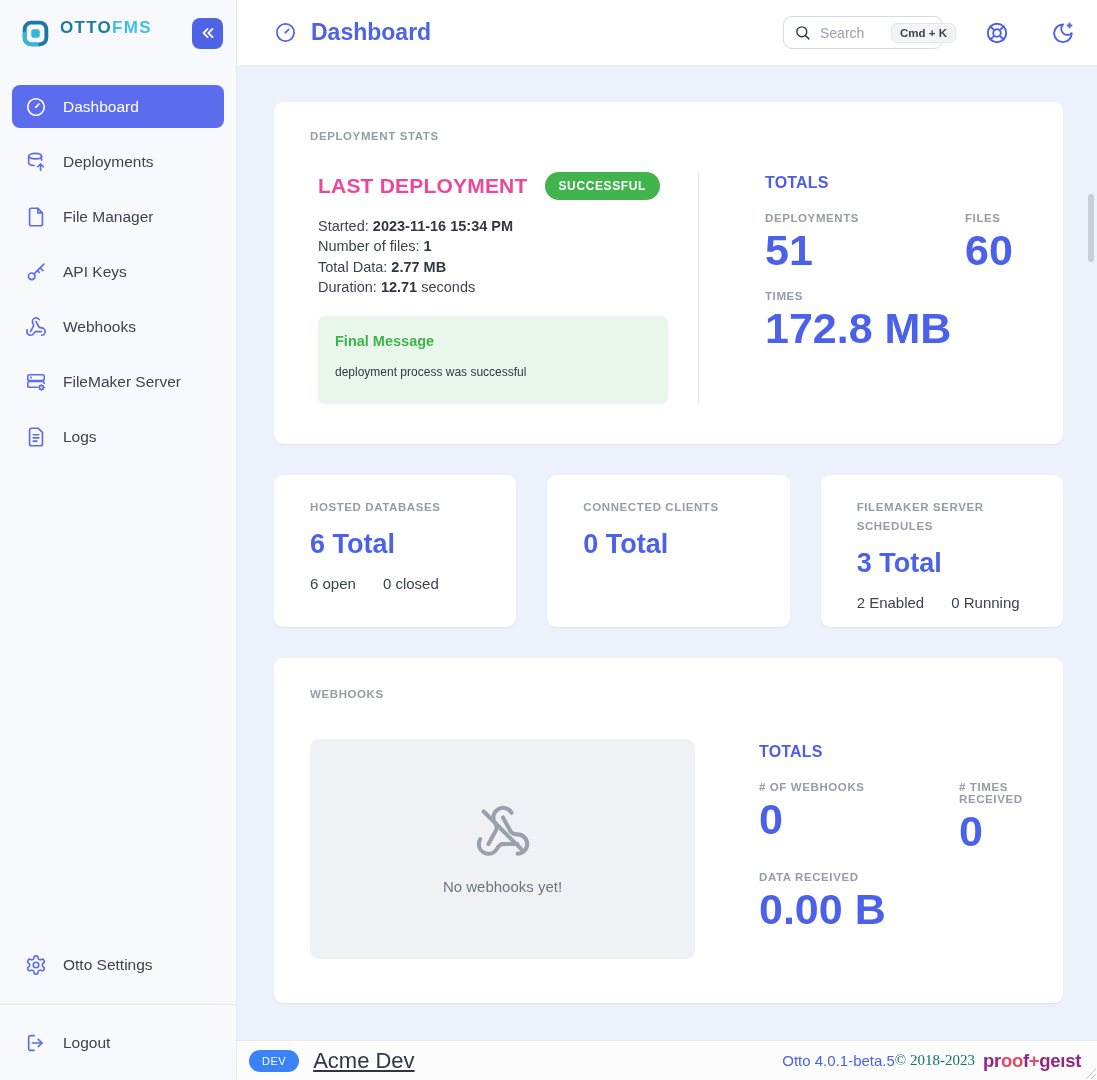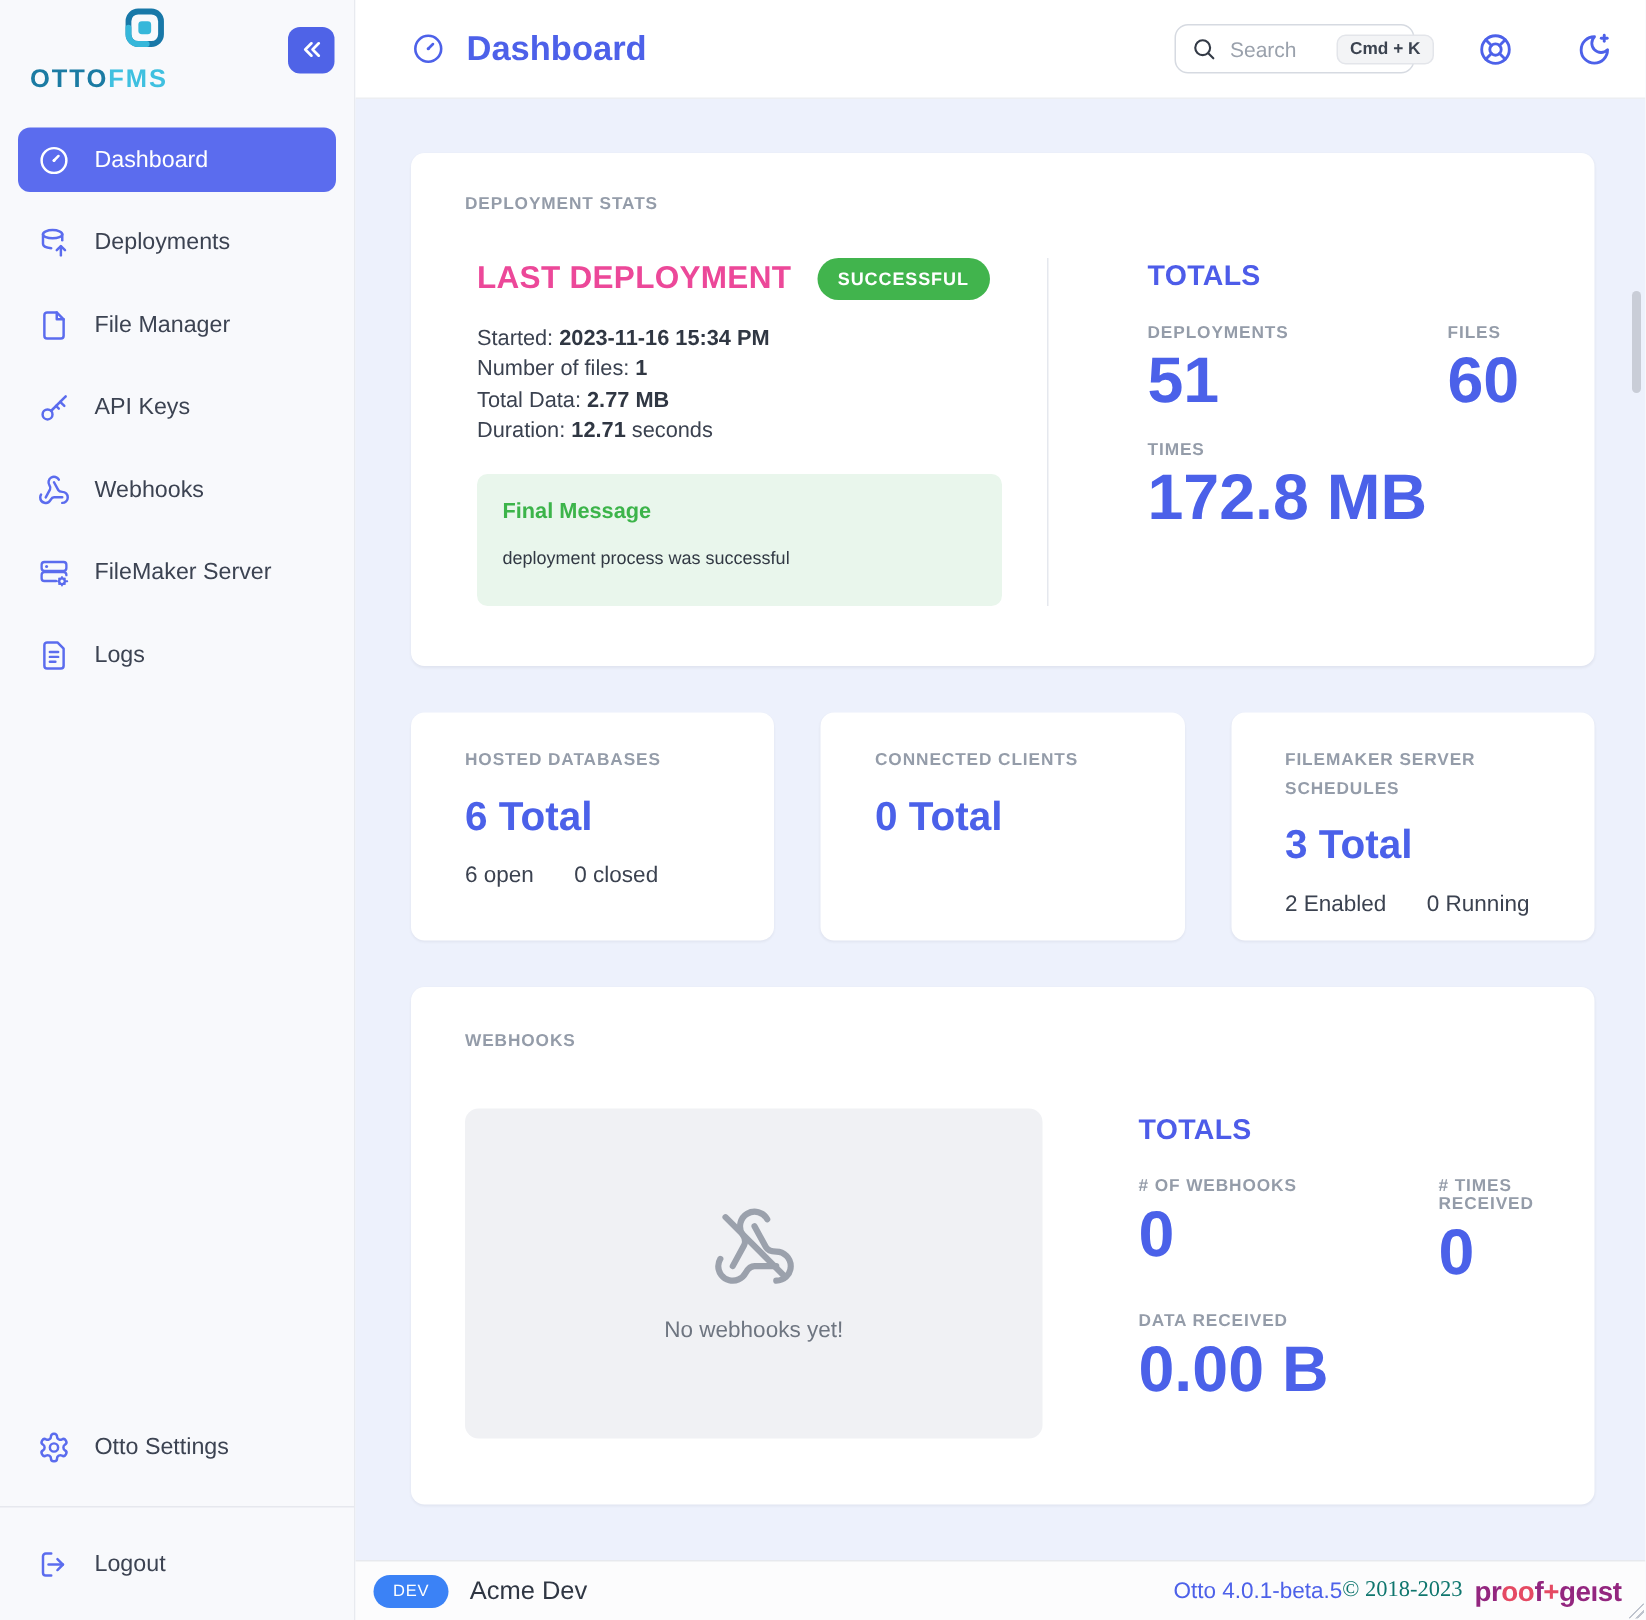--- a/index.html
+++ b/index.html
@@ -2,21 +2,21 @@
 <html><head>
 <meta charset="utf-8">
 <style>
   html,body{margin:0;padding:0;width:1097px;height:1080px;overflow:hidden;}
   *{box-sizing:border-box;}
   .app{display:flex;width:1097px;height:1080px;background:#fff;font-family:"Liberation Sans",sans-serif;}
 
   
   .sidebar{width:237px;min-width:237px;background:#f8f9fc;border-right:1px solid #e8eaef;display:flex;flex-direction:column;}
   .brand-row{height:66px;display:flex;align-items:center;justify-content:space-between;padding:0 13px 0 20px;}
-  .brand{display:flex;align-items:flex-end;gap:9px;flex-direction:column;}
+  .brand{display:flex;align-items:flex-start;gap:9px;}
   .brand-text{font-size:17px;font-weight:800;letter-spacing:1.3px;white-space:nowrap;}
   .otto{color:#1b7ba3;}
   .fms{color:#3fc0e0;}
   .collapse-btn{width:31px;height:31px;border:none;border-radius:8px;background:#4f63e7;color:#fff;display:flex;align-items:center;justify-content:center;cursor:pointer;padding:0;}
   .nav{padding:19px 12px 0;}
   .nav-item{height:43px;border-radius:8px;display:flex;align-items:center;gap:16px;padding:0 13px;color:#3c4352;font-size:15.5px;cursor:pointer;margin-bottom:12px;}
   .nav-item .nicon{color:#5b6cee;display:flex;flex:0 0 auto;}
   .nav-item.active{background:#5b6cee;color:#fff;}
   .nav-item.active .nicon{color:#fff;}
   .spacer{flex:1;}
@@ -48,21 +48,21 @@
   .ld-head{display:flex;align-items:center;gap:17px;}
   .ld-head h2{margin:0;font-size:21px;font-weight:700;color:#ec4899;letter-spacing:.2px;}
   .badge{background:#41b44d;color:#fff;font-size:12px;font-weight:700;letter-spacing:.6px;padding:7px 14px;border-radius:999px;}
   .dlines{margin-top:16px;font-size:14.5px;color:#3b4250;line-height:20.5px;}
   .dlines b{font-weight:700;color:#303743;}
   .final-msg{margin-top:18px;background:#e9f6ec;border-radius:7px;padding:17px 17px 25px;width:350px;}
   .fm-title{color:#3cb44a;font-weight:700;font-size:14.5px;}
   .fm-text{margin-top:16px;font-size:12px;color:#323944;}
   .vdivider{width:1px;background:#e5e8ee;flex:0 0 auto;}
   .sb-right{padding-left:66px;padding-top:2px;flex:1;}
-  .sb-right h3,.wh-right h3{margin:0;font-size:19px;font-weight:700;color:#4d5ce9;letter-spacing:.2px;}
+  .sb-right h3,.wh-right h3{margin:0;font-size:16px;font-weight:700;color:#4d5ce9;letter-spacing:.2px;}
   .stat-grid{display:grid;grid-template-columns:200px 1fr;margin-top:20px;row-gap:17px;}
   .stat-wide{grid-column:1/3;}
   .slabel{font-size:11.5px;font-weight:700;color:#949ca9;letter-spacing:.6px;}
   .svalue{font-size:43px;font-weight:700;color:#4b61e9;margin-top:3px;line-height:1.08;}
 
   
   .cards-row{display:flex;gap:31px;margin-top:31px;}
   .mini-card{flex:1;padding:23px 36px;height:152px;}
   .mini-value{font-size:27px;font-weight:700;color:#4b61e9;margin-top:12px;}
   .mini-subs{display:flex;gap:27px;margin-top:15px;font-size:15px;color:#3b4250;}
@@ -74,21 +74,21 @@
   .wh-empty-icon{color:#9ba1ac;display:flex;}
   .wh-empty-text{font-size:15px;color:#6e7580;}
   .wh-right{padding-left:64px;padding-top:4px;}
 
   .scroll-thumb{position:absolute;right:3px;top:128px;width:6px;height:68px;background:#c9cdd7;border-radius:3px;}
 
   
   .footerbar{height:40px;background:#fcfcfd;border-top:1px solid #e7e9ee;display:flex;align-items:center;justify-content:space-between;padding:0 16px 0 12px;flex:0 0 auto;position:relative;}
   .f-left{display:flex;align-items:center;gap:14px;}
   .env-badge{background:#3b82f6;color:#fff;font-size:11px;font-weight:400;letter-spacing:.5px;padding:5px 13px;border-radius:999px;}
-  .server-name{font-size:17px;color:#2f3643;}
+  .server-name{font-size:22px;color:#2f3643;text-decoration:underline;}
   .f-right{display:flex;align-items:center;gap:0;font-size:15px;}
   .version{color:#4d61e9;cursor:pointer;}
   .copyright{color:#0f766e;font-family:Liberation Serif, serif;}
   .pg-logo{font-size:18.5px;font-weight:600;margin-left:8px;letter-spacing:-.3px;}
   .pg-purple{color:#93267f;}
   .pg-pink{color:#e54a63;}
   .resize-grip{position:absolute;right:1px;bottom:1px;width:10px;height:10px;background:
     linear-gradient(135deg,transparent 0 46%,#bfc4ce 46% 54%,transparent 54% 71%,#bfc4ce 71% 79%,transparent 79%);}
 </style>
 </head>

